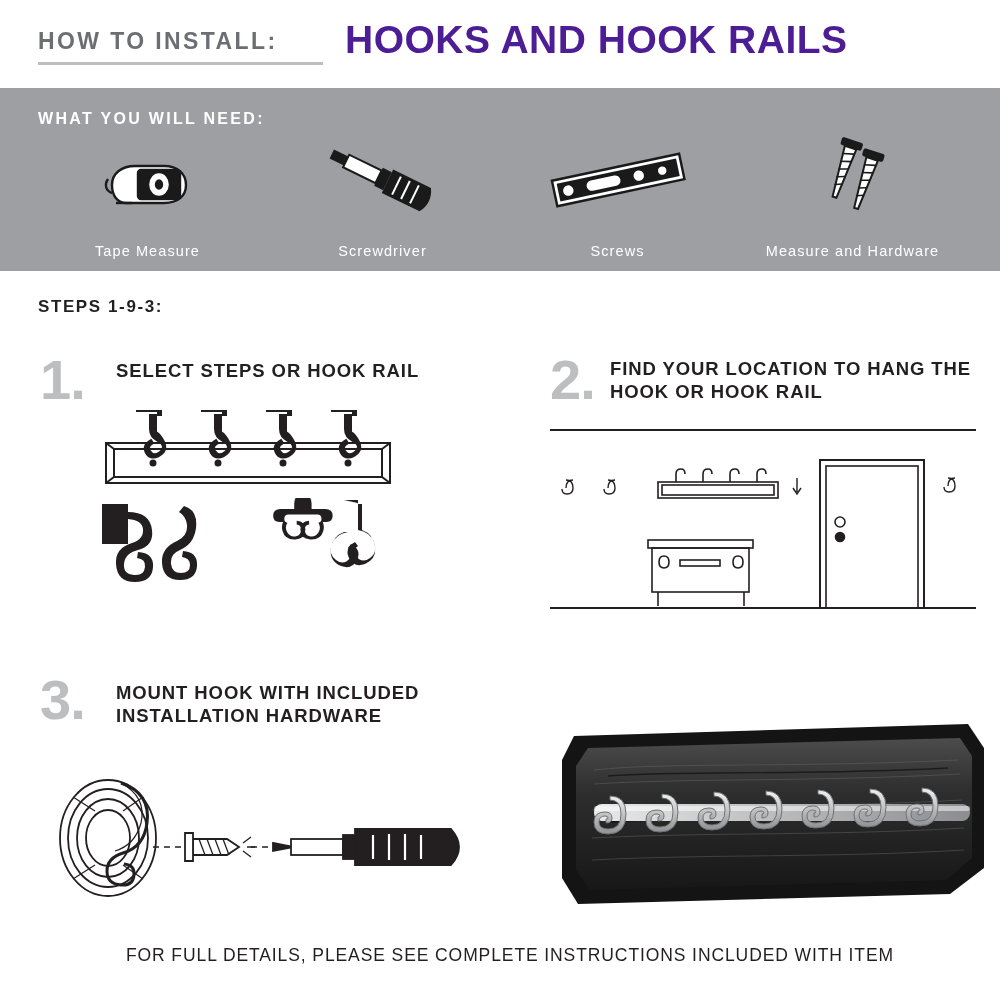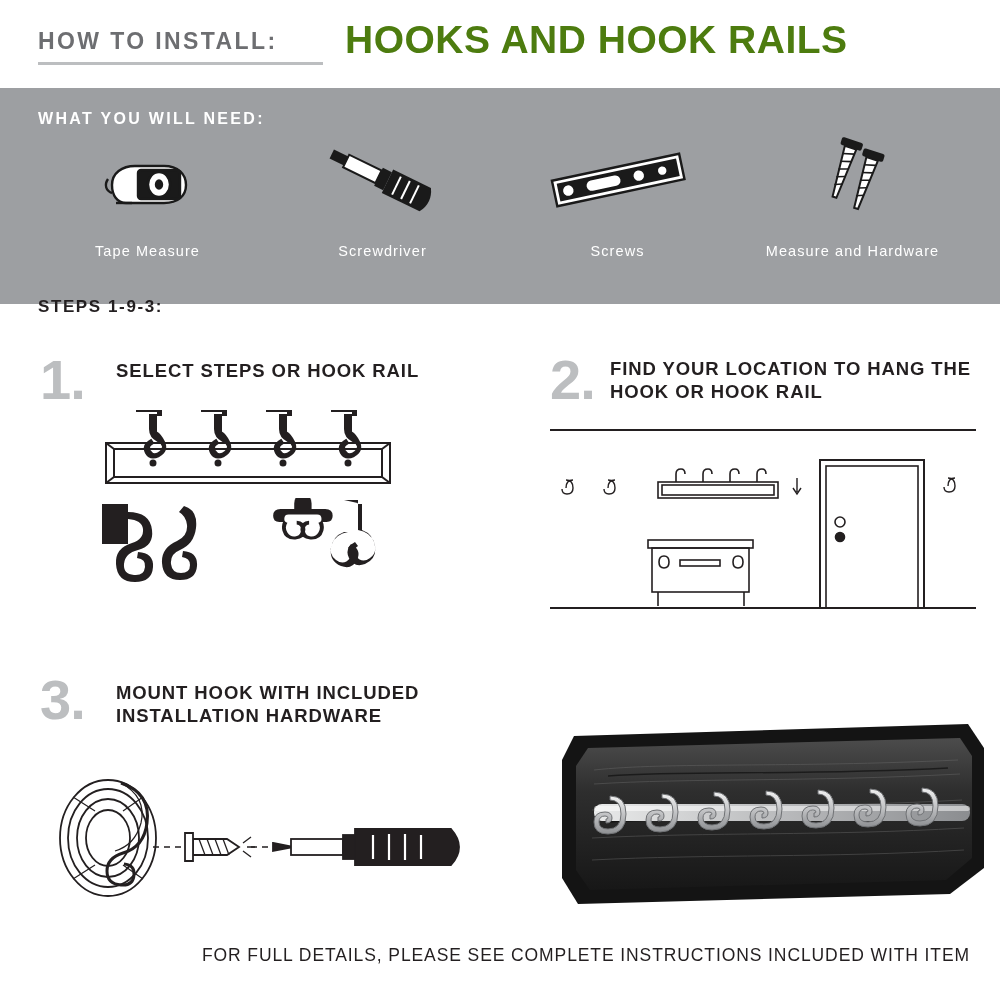--- a/index.html
+++ b/index.html
@@ -41,30 +41,30 @@
     left: 38px; top: 62px;
     width: 285px; height: 3px;
     background: #bcbec0;
   }
   .header-title {
     position: absolute;
     left: 345px; top: 18px;
     font-size: 39px;
     font-weight: bold;
     letter-spacing: 0.5px;
-    color: #4d7c0f;
+    color: #4c1d95;
     white-space: nowrap;
     text-align: right;
   }
 
   
   .tools-band {
     position: absolute;
     left: 0; top: 88px;
-    width: 1000px; height: 216px;
+    width: 1000px; height: 183px;
     background: #9d9fa2;
   }
   .tools-title {
     position: absolute;
     left: 38px; top: 22px;
     font-size: 16px;
     font-weight: bold;
     letter-spacing: 2.3px;
     color: #ffffff;
   }
@@ -144,21 +144,21 @@
 
   #photo { position: absolute; left: 548px; top: 718px; width: 440px; height: 200px; }
 
   .footer-note {
     position: absolute;
     left: 50px; top: 945px;
     width: 920px;
     font-size: 17.5px;
     letter-spacing: 0.9px;
     color: #231f20;
-    text-align: right;
+    text-align: center;
   }
 </style>
 </head>
 <body>
 
 <div class="page">
 
   <div class="header">
     <div class="header-eyebrow">HOW TO INSTALL:</div>
     <div class="header-rule"></div>

